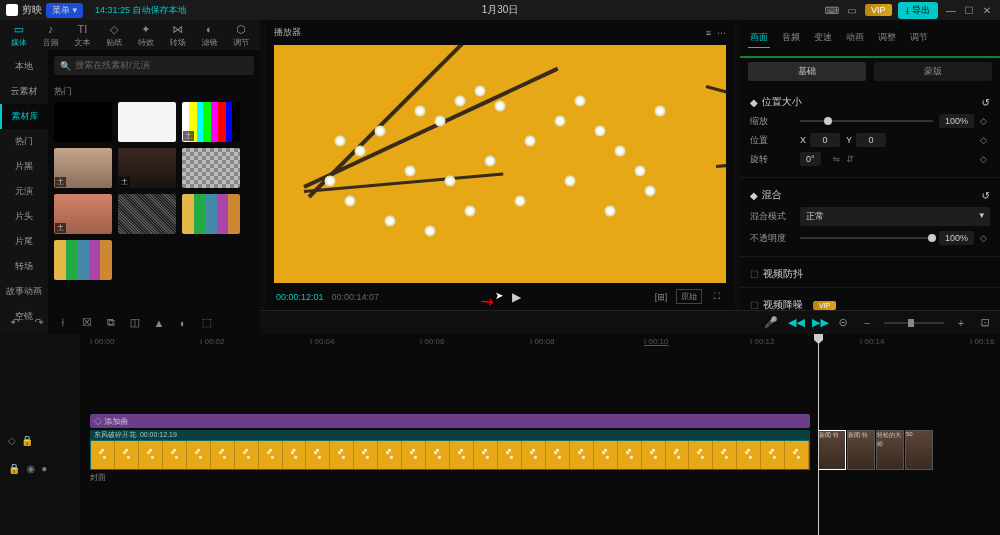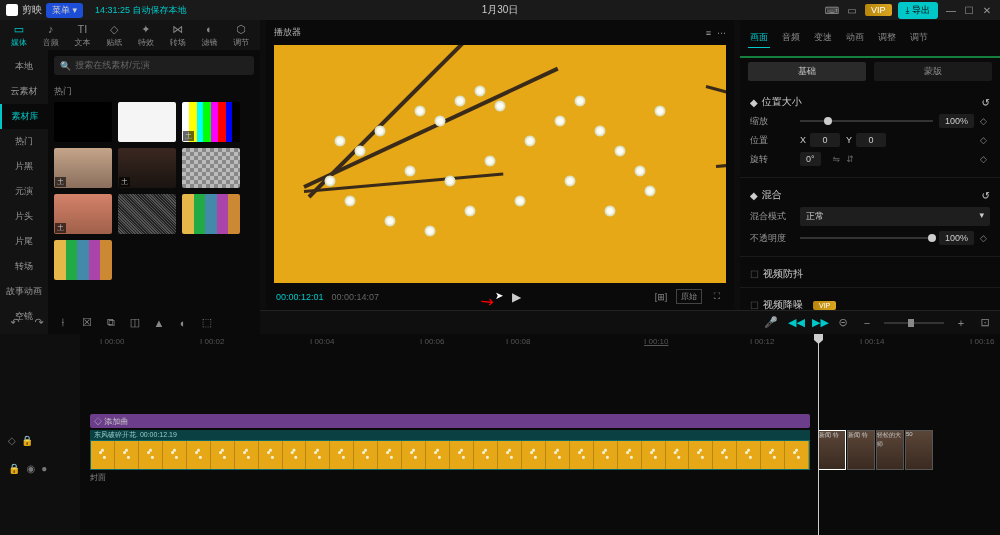--- a/index.html
+++ b/index.html
@@ -387,25 +387,25 @@
         <span>🔒</span>
       </div>
     <div class="trk trk3">
         <span>🔒</span>
         <span>◉</span>
         <span>●</span>
       </div>
   </div>
   <div class="tlright">
     <div class="ruler" id="ruler">
-        <span style="left: 20px;">I 00:00</span>
+        <span style="left: 10px;">I 00:00</span>
         <span style="left: 120px;">I 00:02</span>
         <span style="left: 230px;">I 00:04</span>
         <span style="left: 340px;">I 00:06</span>
-        <span style="left: 426px; text-align: center;">I 00:08</span>
+        <span style="left: 450px; text-align: center;">I 00:08</span>
         <span style="left: 564px; text-decoration: underline;">I 00:10</span>
         <span style="left: 670px; text-align: center;">I 00:12</span>
         <span style="left: 780px;">I 00:14</span>
         <span style="left: 890px;">I 00:16</span>
       </div>
     <div class="track-area">
       <div class="purple">
           <span>◇ 添加曲</span>
         </div>
       <div class="viddesc">东风破碎开花.  00:00:12.19</div>

